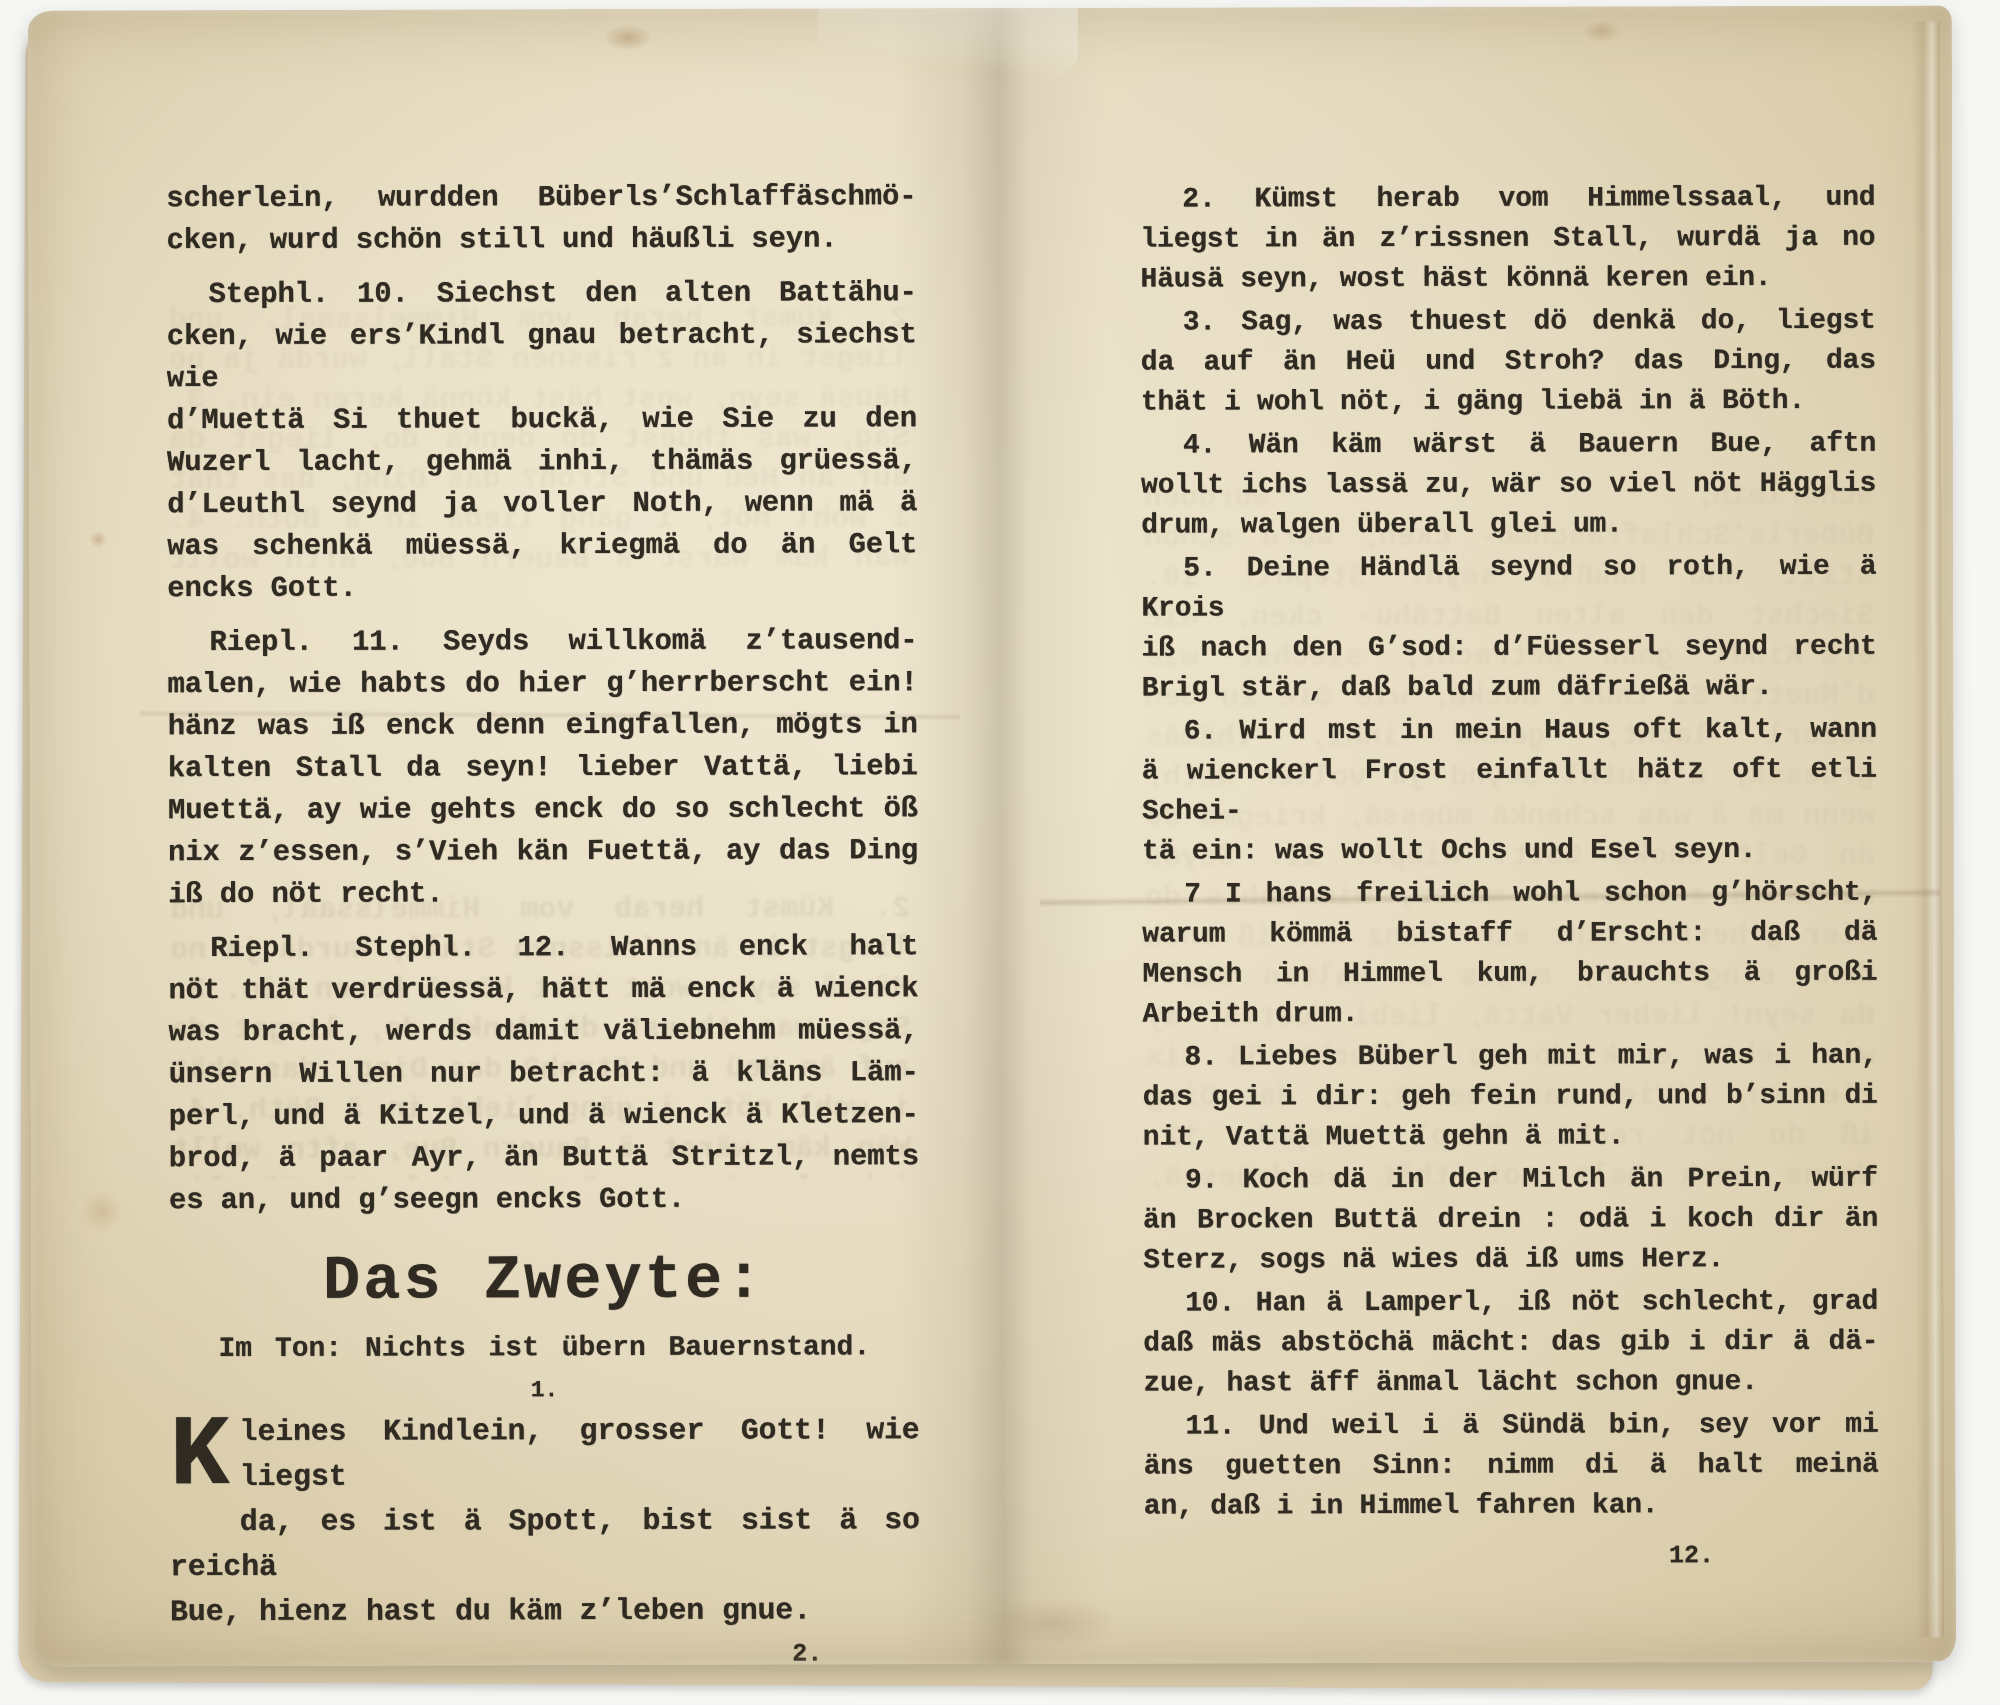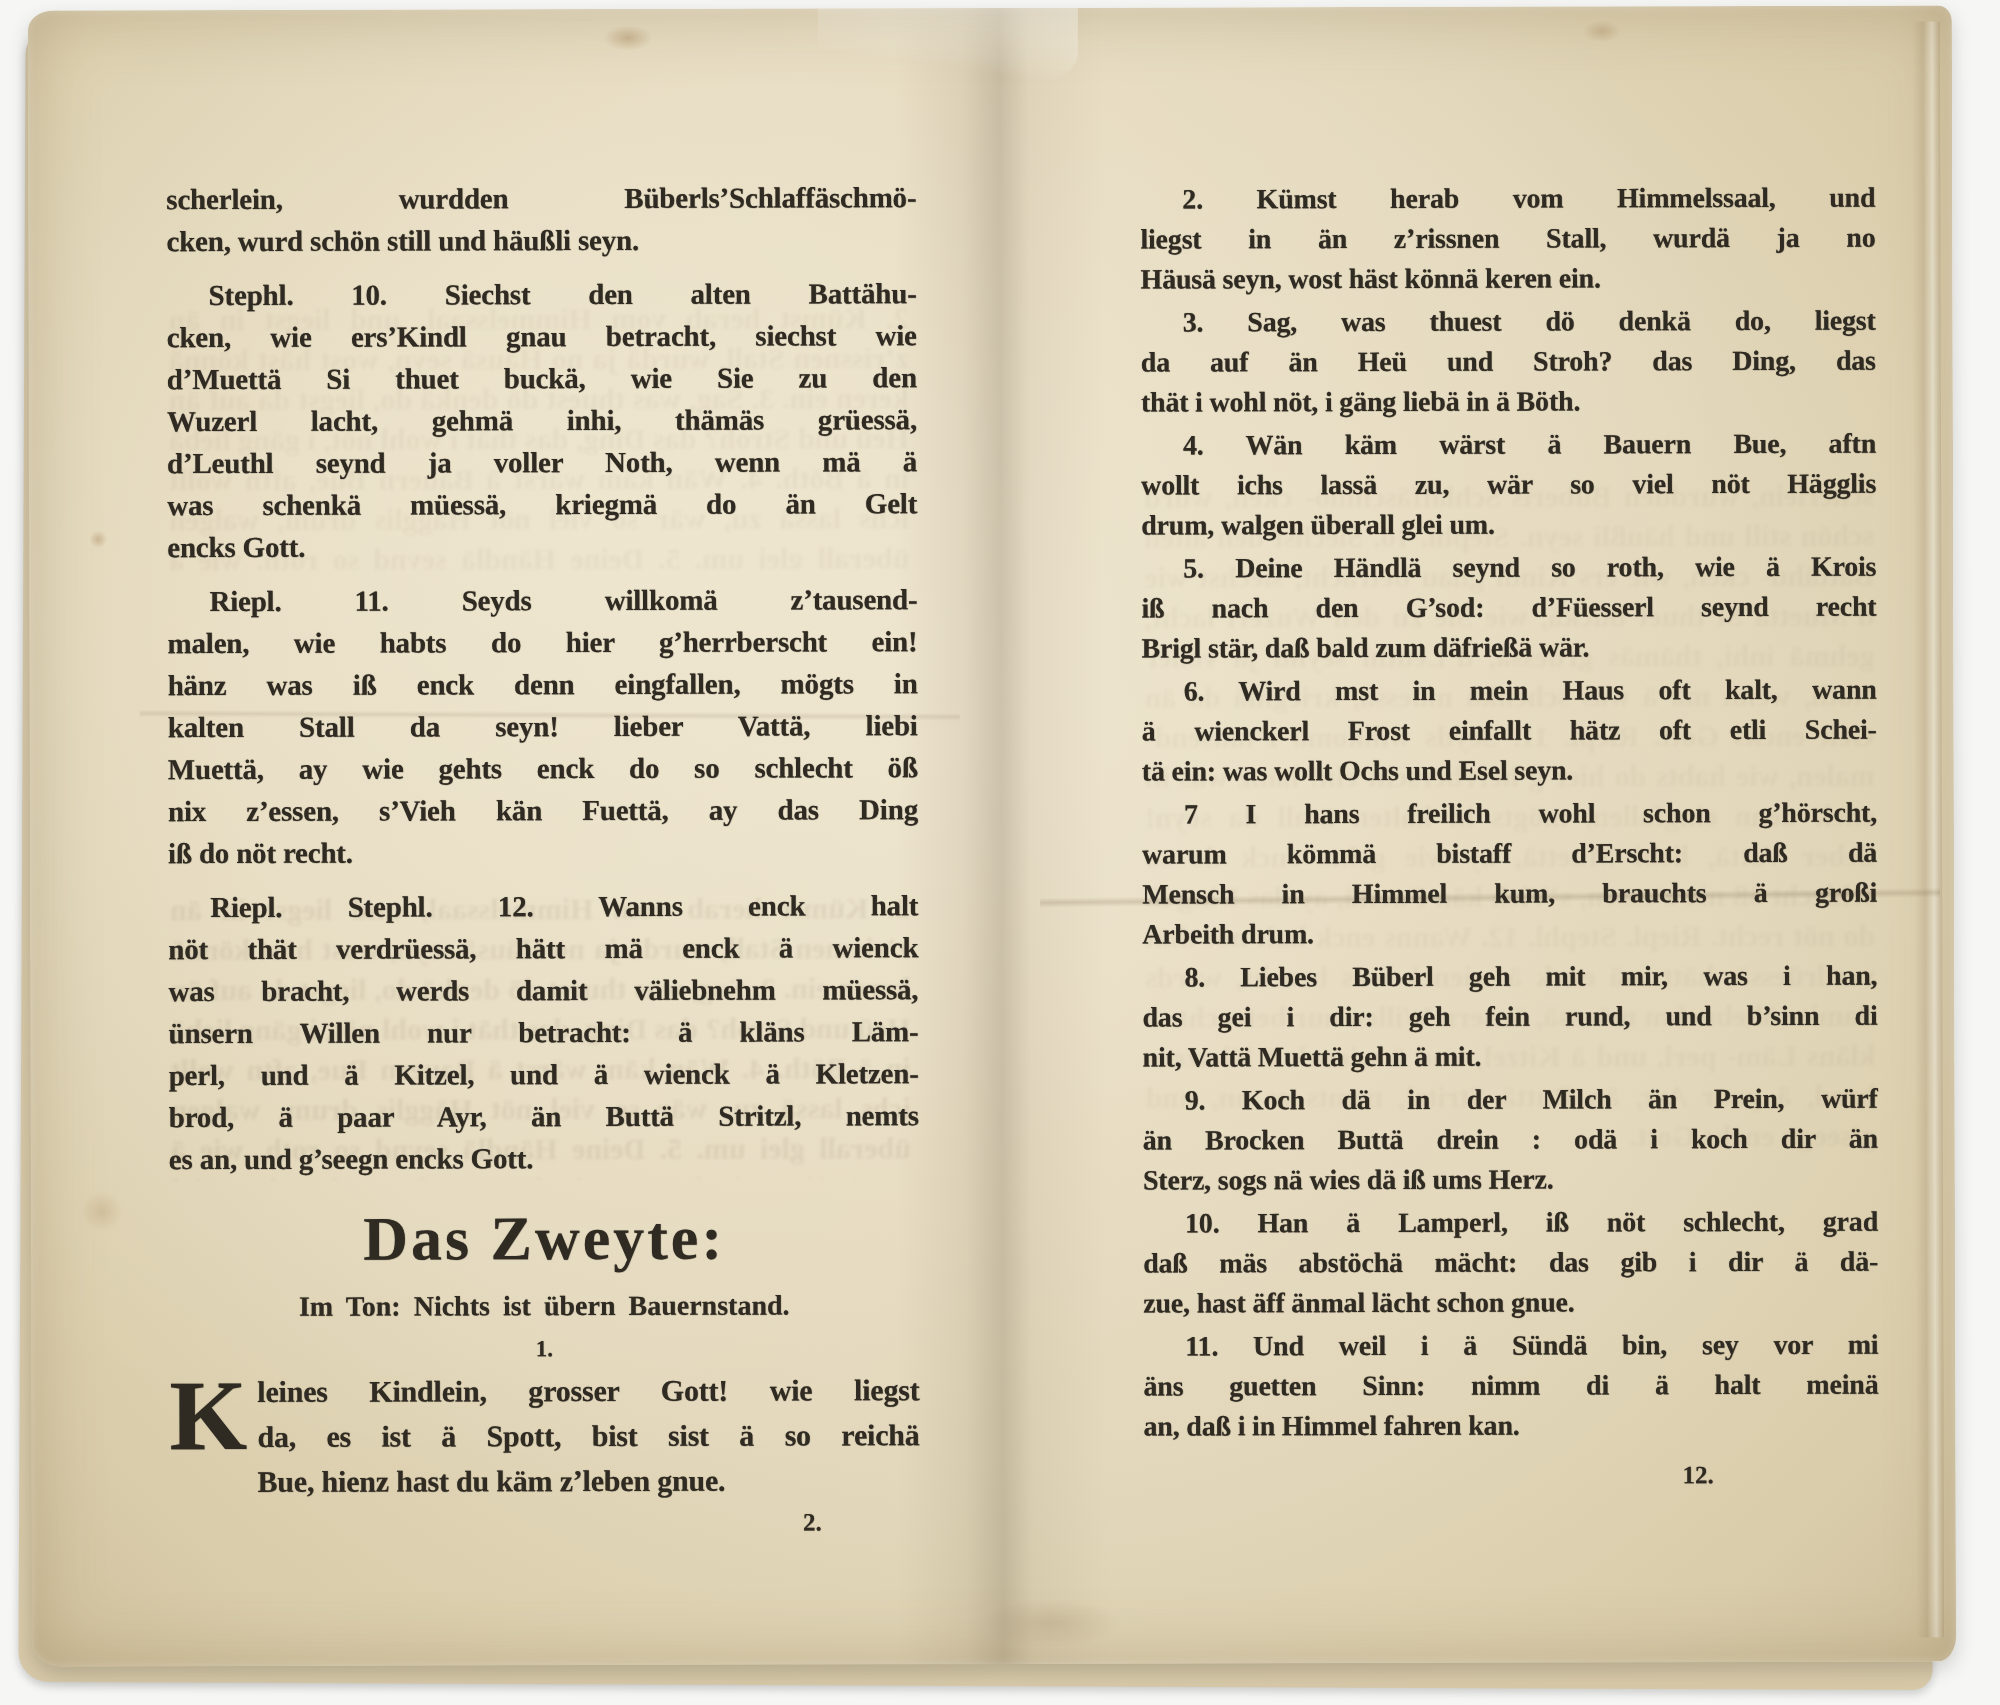--- a/index.html
+++ b/index.html
@@ -1,21 +1,21 @@
 <!DOCTYPE html>
 <html><head>
 <meta charset="utf-8">
 <style>
   html,body{margin:0;padding:0;background:#eceae6;}
   #canvas{
     position:relative;
     width:2000px;height:1705px;
     background:#f6f6f4;
     overflow:hidden;
-    font-family:Liberation Serif, serif;
+    font-family:Liberation Mono, monospace;
   }
   
   .sheet-under{
     position:absolute;left:22px;top:34px;width:1914px;height:1652px;
     background:#d7c9a8;
     border-radius:24px 12px 20px 30px;
     transform:rotate(0.25deg);
     box-shadow:0 4px 10px rgba(0,0,0,0.18);
   }
   .paper{

